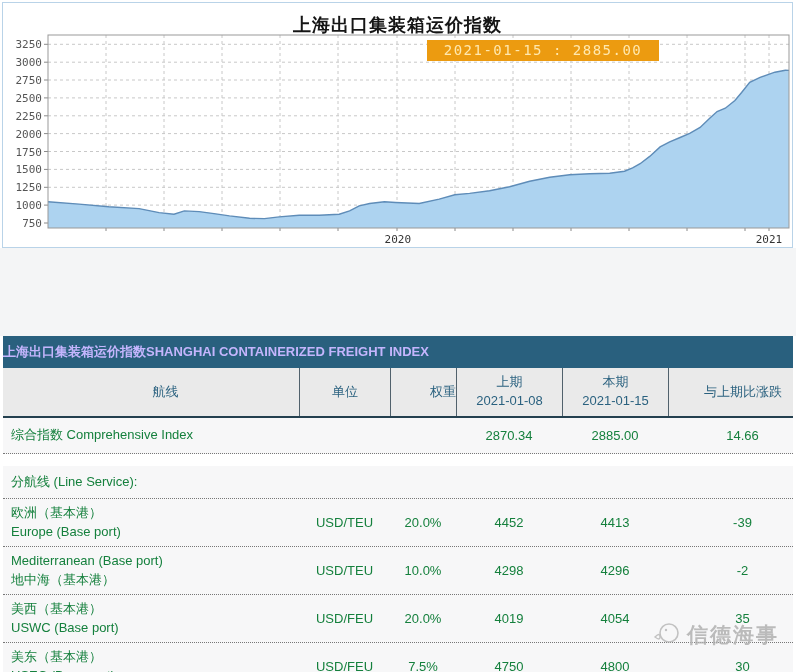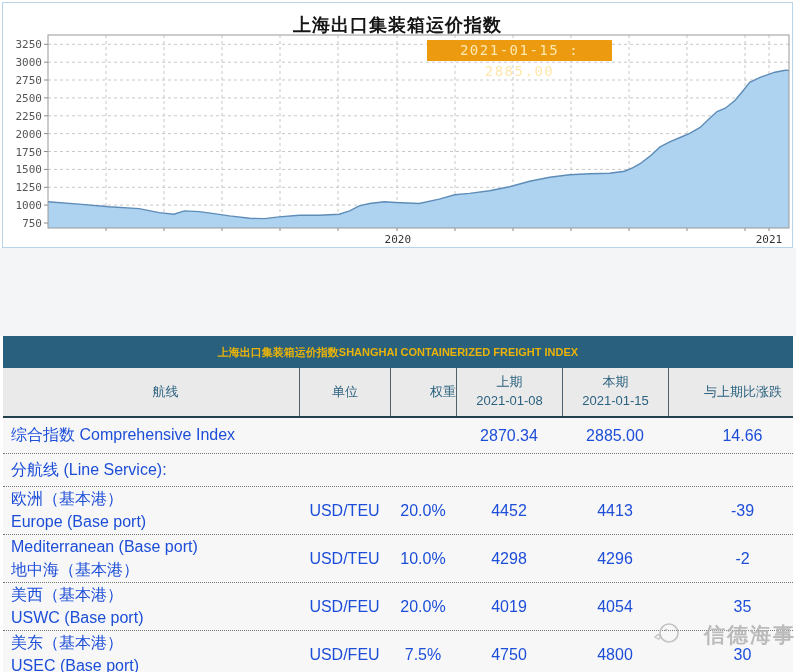--- a/index.html
+++ b/index.html
@@ -13,65 +13,65 @@
   .chart-title { position:absolute; top:10px; left:0; width:100%; text-align:center;
                  font-size:18px; font-weight:bold; color:#151515; letter-spacing:1px; }
   .chart-svg { position:absolute; left:0; top:0; width:789px; height:244px; }
   .grid  { stroke:#c8c8c8; stroke-width:1; stroke-dasharray:3 3; }
   .axis  { stroke:#8a8a8a; stroke-width:1; }
   .frame { stroke:#999; fill:none; stroke-width:1; }
   .ytick { font:11px "DejaVu Sans Mono", monospace; fill:#555; }
   .xtick { font:11px "DejaVu Sans Mono", monospace; fill:#333; }
   .area-fill { fill:#add3f0; }
   .area-line { fill:none; stroke:#5e8cb8; stroke-width:1.4; }
-  .chart-tooltip { position:absolute; left:424px; top:37px; width:185px; height:21px;
+  .chart-tooltip { position:absolute; left:424px; top:37px; width:232px; height:21px;
                    background:#ec9b10; color:#ffe8ae; text-align:center; line-height:21px;
                    font-family:"DejaVu Sans Mono", monospace; font-size:14px; letter-spacing:1.5px; }
 
   
   .query-section { position:absolute; left:0; top:248px; width:796px; height:88px; background:#f4f5f6; }
   .query-label { position:absolute; left:88px; top:288px; font-size:14px; color:#4a4a4a; }
   .query-input { position:absolute; left:305px; top:282px; width:289px; height:27px;
                  border:1px solid #b9b9b9; border-radius:4px; background:#fff;
                  padding:0 32px 0 10px; font-size:13px; color:#666;
                  font-family:"Liberation Sans", sans-serif; outline:none; }
   .search-icon { position:absolute; left:564px; top:286px; width:20px; height:20px; cursor:pointer; }
   .search-icon svg { width:20px; height:20px; }
   .query-button { position:absolute; left:620px; top:281px; width:66px; height:30px;
                   background:linear-gradient(#3a7694,#21566f); border:1px solid #1d4d63;
                   border-radius:3px; color:#fff; font-size:14px; cursor:pointer;
                   font-family:"Liberation Sans", sans-serif; }
 
   
   .table-section { position:absolute; left:3px; top:336px; width:790px; }
-  .table-title { height:32px; line-height:32px; background:#29607e; color:#eab308;
-                 text-align:center; font-size:11px; font-weight:bold; }
+  .table-title { height:32px; line-height:32px; background:#29607e; color:#c4b5fd;
+                 text-align:left; font-size:13px; font-weight:bold; }
   .thead { display:flex; height:50px; background:#eaeaea; color:#2a617f;
            font-size:13px; border-bottom:2px solid #24404f; }
   .th { display:flex; flex-direction:column; justify-content:center; align-items:center;
         border-left:1px solid #51616c; line-height:1.45; }
   .th:first-child { border-left:none; }
   .c-route  { width:296px;padding-left:29px; }
   .c-unit   { width:91px; }
   .c-weight { width:66px;align-items:flex-end; }
   .c-prev   { width:106px; }
   .c-curr   { width:106px; }
   .c-change { flex:1;padding-left:24px; }
   .trow { display:flex; align-items:center; background:#f7f7f8;
-          border-bottom:1px dotted #777; font-size:16px; color:#1d4ed8; }
+          border-bottom:1px dotted #777; font-size:13px; color:#15803d; }
   .trow .c-route { padding-left:8px; line-height:1.4; }
   .trow .c-unit, .trow .c-weight, .trow .c-prev, .trow .c-curr, .trow .c-change { text-align:center; }
   .row-h36 { height:36px; }
-  .row-h33 { height:33px; }
+  .row-h33 { height:33px;margin-top:12px; }
   .row-h48 { height:48px; }
   .section-cell { padding-left:8px; width:100%; }
 
   
   .watermark { position:absolute; left:652px; top:620px; display:flex; align-items:center;
-               gap:22px; opacity:0.8; pointer-events:none; }
+               gap:5px; opacity:0.8; pointer-events:none; }
   .watermark-text { color:#adadad; font-size:21px; font-weight:bold; letter-spacing:2px;
                     text-shadow:0 0 1px #fff; }
 </style>
 </head>
 <body>
 
 <div class="page">
 
   <div class="chart-panel">
     <svg id="chart-svg" class="chart-svg">

